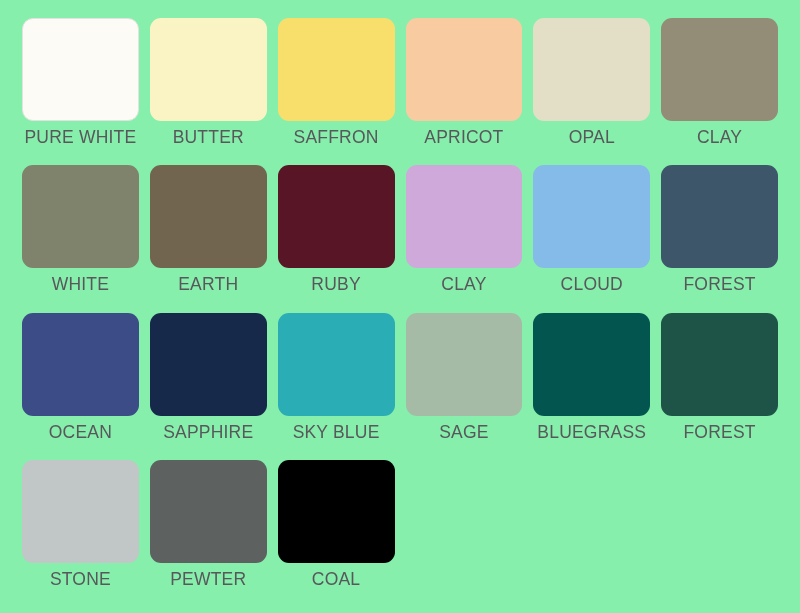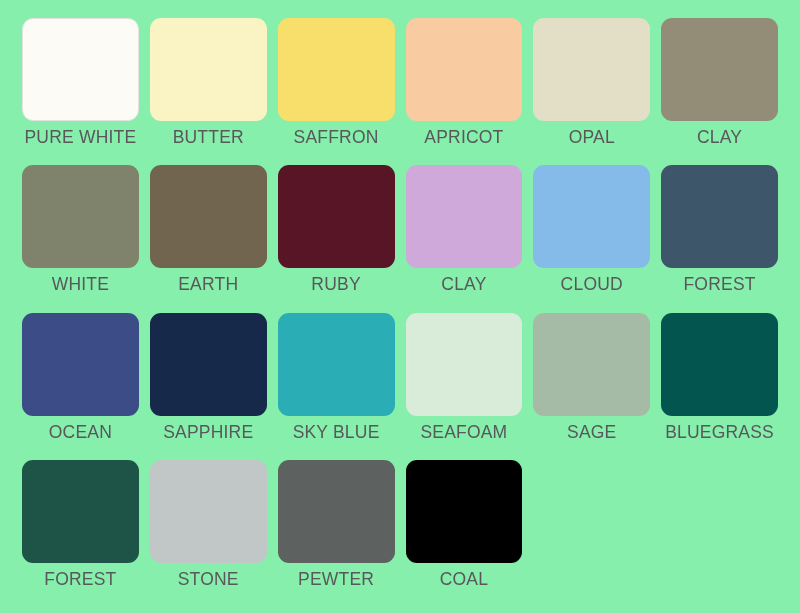--- a/index.html
+++ b/index.html
@@ -117,24 +117,20 @@
       </div>
       <div class="swatch-cell">
         <div class="swatch-chip" style="background-color: rgb(23, 41, 74);"></div>
         <div class="swatch-label">SAPPHIRE</div>
       </div>
       <div class="swatch-cell">
         <div class="swatch-chip" style="background-color: rgb(42, 173, 181);"></div>
         <div class="swatch-label">SKY BLUE</div>
       </div>
       <div class="swatch-cell">
-        <div class="swatch-chip" style="background-color: rgb(217, 236, 217);"></div>
-        <div class="swatch-label">SEAFOAM</div>
-      </div>
-      <div class="swatch-cell">
         <div class="swatch-chip" style="background-color: rgb(166, 187, 166);"></div>
         <div class="swatch-label">SAGE</div>
       </div>
       <div class="swatch-cell">
         <div class="swatch-chip" style="background-color: rgb(3, 86, 79);"></div>
         <div class="swatch-label">BLUEGRASS</div>
       </div>
       <div class="swatch-cell">
         <div class="swatch-chip" style="background-color: rgb(30, 84, 72);"></div>
         <div class="swatch-label">FOREST</div>

